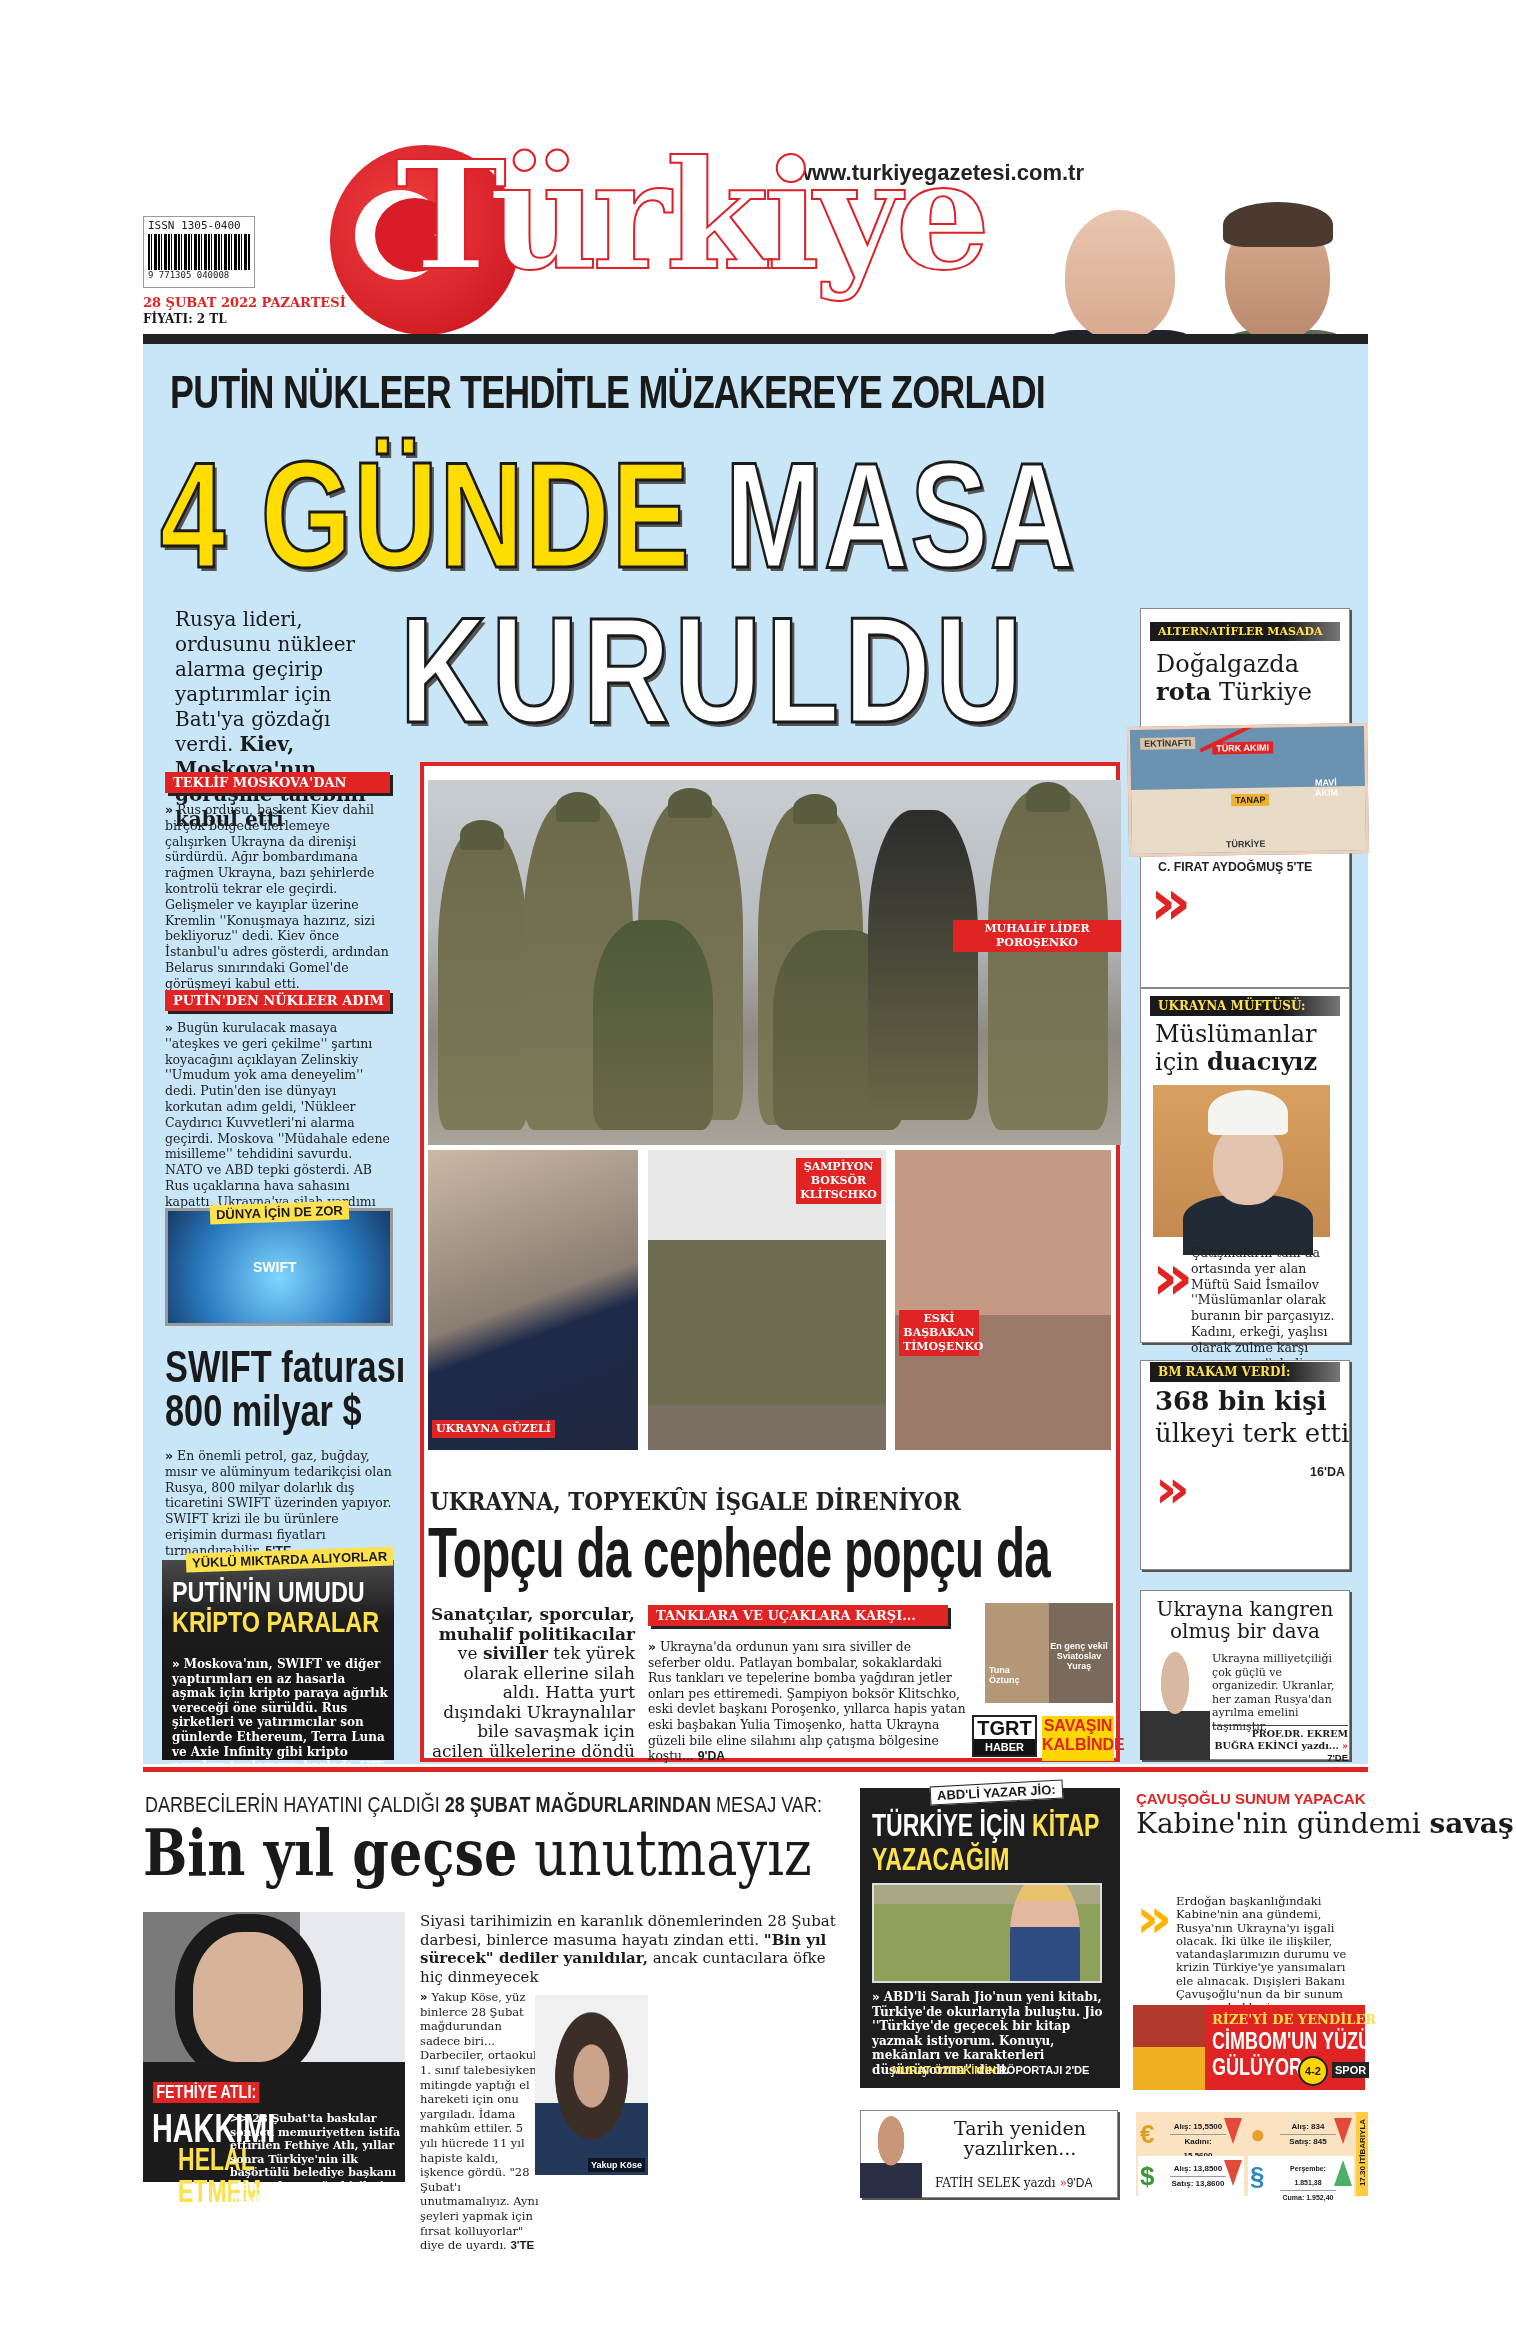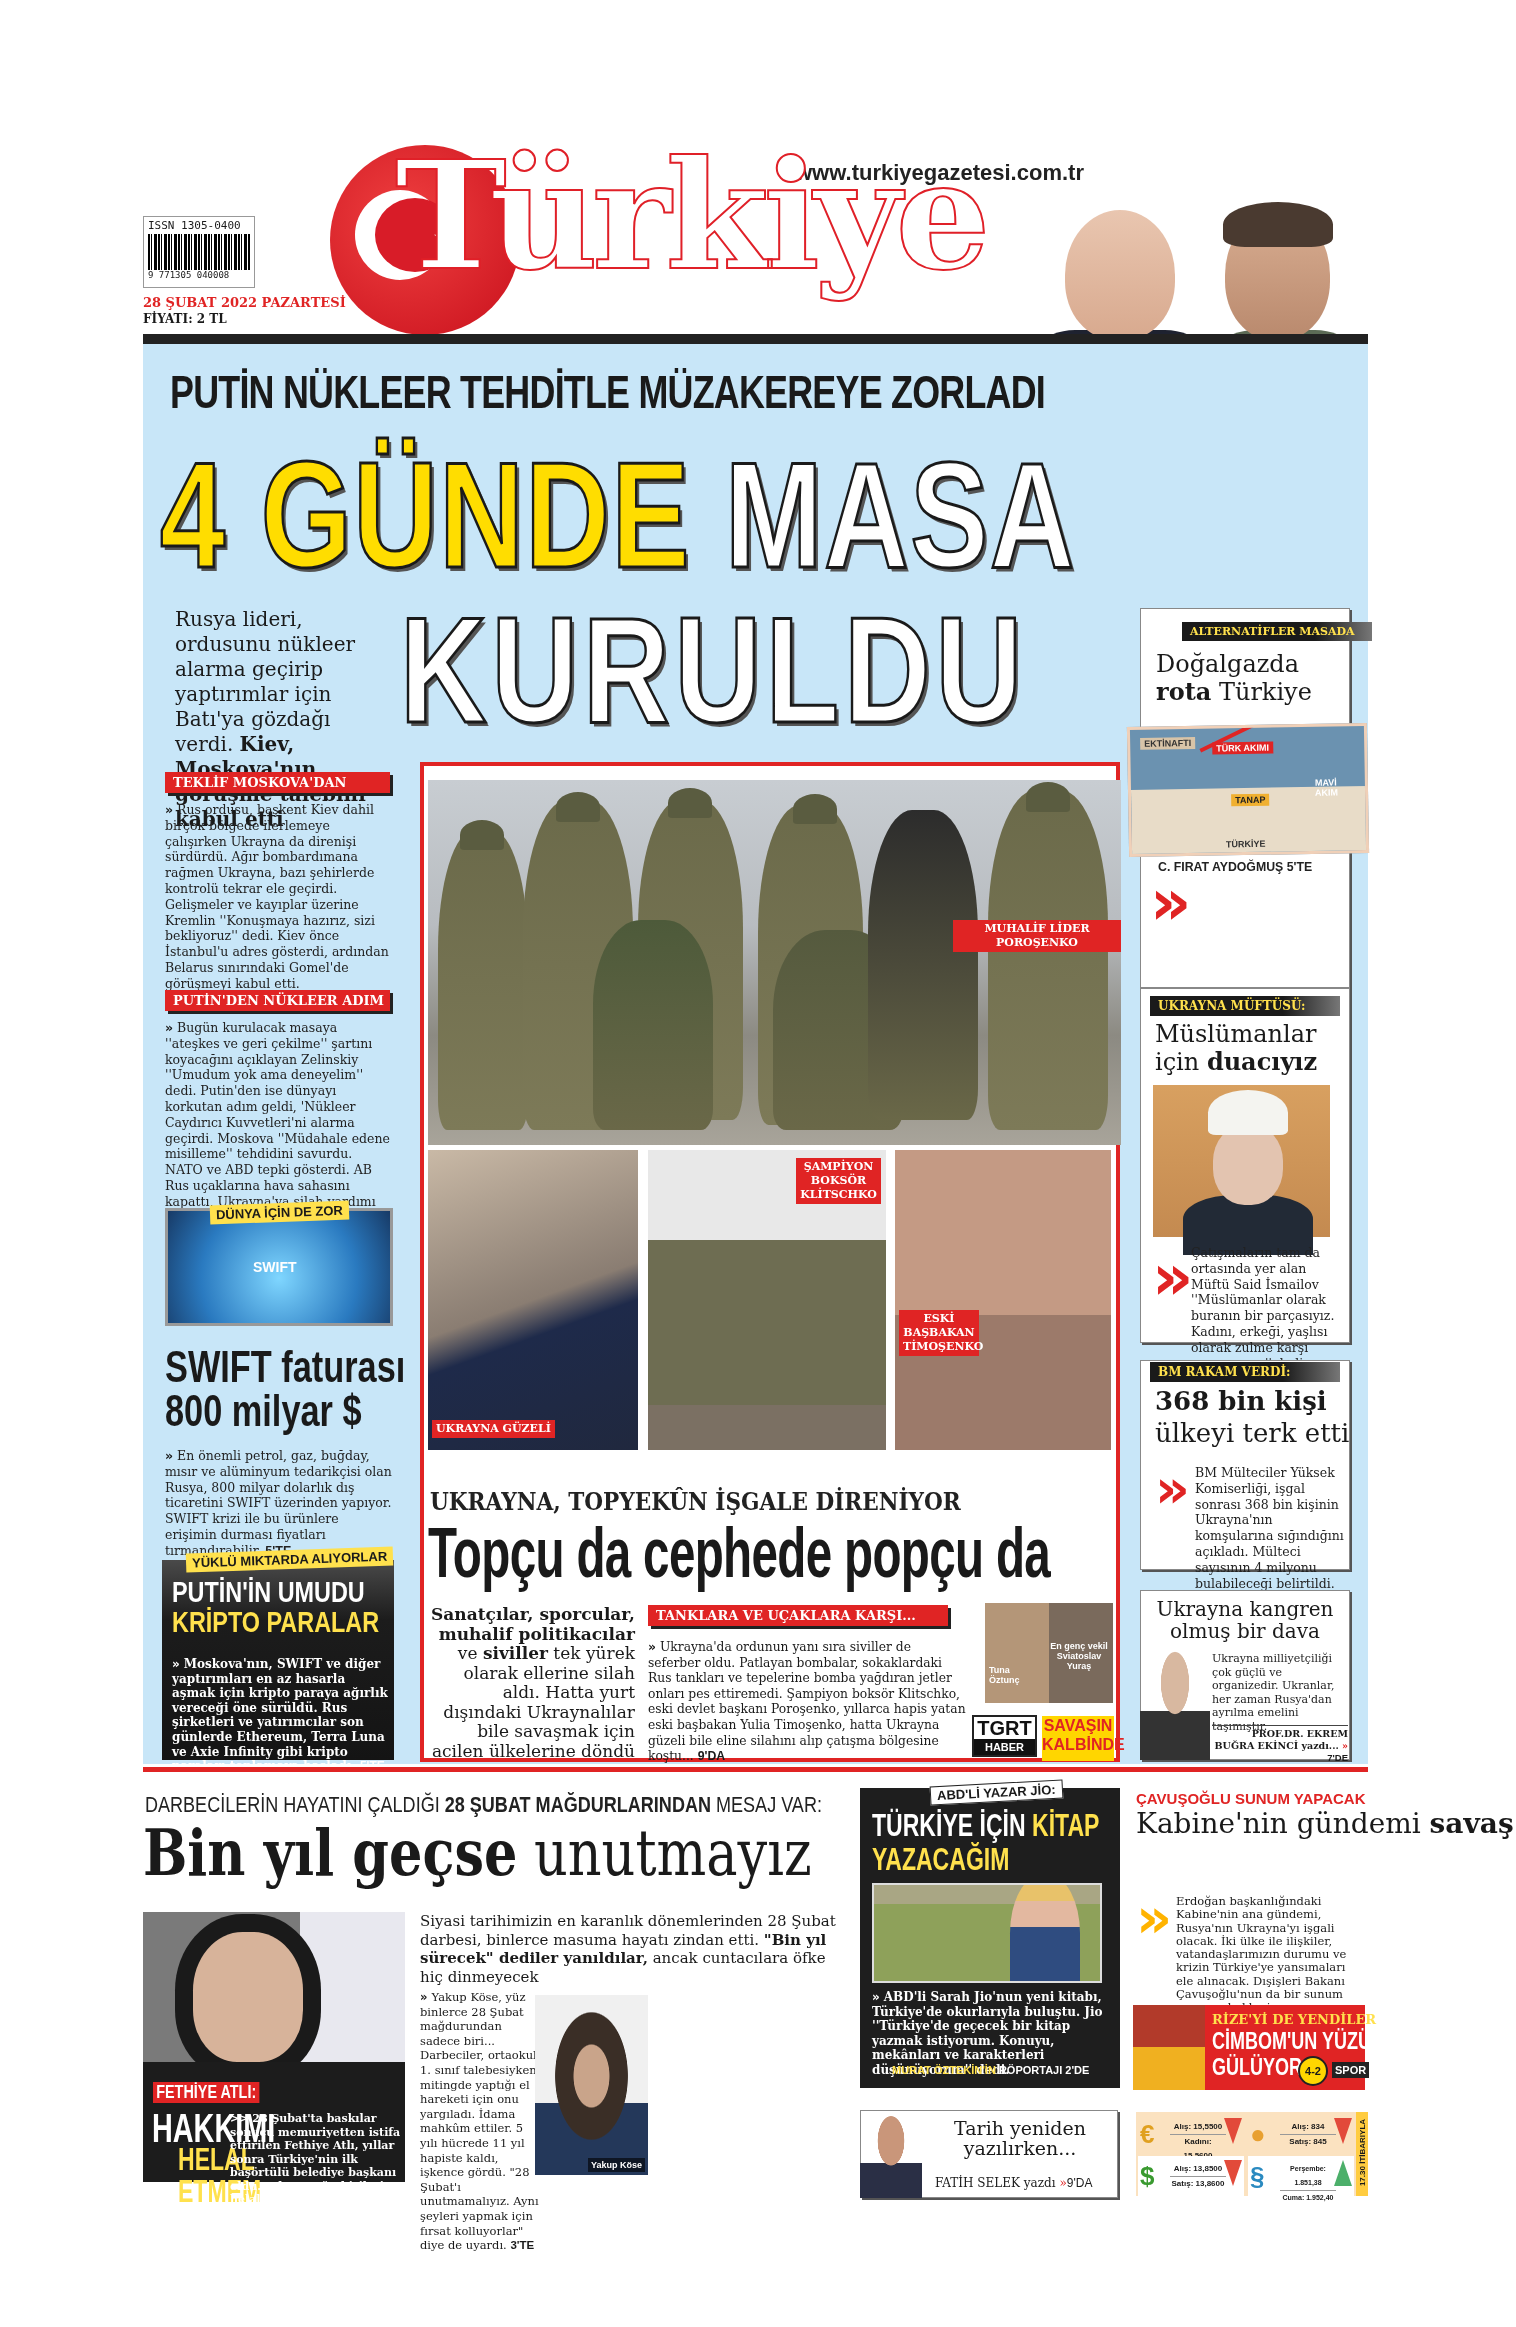--- a/index.html
+++ b/index.html
@@ -268,21 +268,21 @@
   <div class="abs" style="left:4px;top:62px;font-size:9px;color:#fff;font-weight:700;font-family:'Liberation Sans',sans-serif;width:40px;">Tuna Öztunç</div>
   <div class="abs" style="left:62px;top:38px;font-size:9px;color:#fff;font-weight:700;font-family:'Liberation Sans',sans-serif;width:64px;text-align:center;">En genç vekil Sviatoslav Yuraş</div>
 </div>
 <div class="abs tgrt-logo">
   <span>TGRT</span>
   <small>HABER</small>
 </div>
 <div class="abs savas">SAVAŞIN KALBİNDE</div>
 
 <div class="abs rbox gas-box"></div>
-<div class="abs darkbar" style="left:1150px;top:622px;width:190px;font-size:11px;margin-left:32px;">ALTERNATİFLER MASADA</div>
+<div class="abs darkbar" style="left:1150px;top:622px;width:190px;font-size:11px;">ALTERNATİFLER MASADA</div>
 <div class="abs gas-head">
   <div>Doğalgazda</div>
   <div><b>rota</b><span> Türkiye</span></div>
 </div>
 <div class="abs map">
   <div class="land"></div>
   <div class="line-red"></div>
   <div class="map-tag" style="left:82px;top:14px;">TÜRK AKIMI</div>
   <div class="map-tag" style="left:10px;top:8px;background:#d8c4a8;color:#333;">EKTİNAFTI</div>
   <div class="map-tag" style="left:100px;top:66px;background:#f0b030;color:#222;">TANAP</div>
@@ -312,21 +312,20 @@
 </div>
 
 <div class="abs rbox bm-box"></div>
 <div class="abs darkbar" style="left:1150px;top:1362px;width:190px;font-size:12px;">BM RAKAM VERDİ:</div>
 <div class="abs" style="left:1155px;top:1385px;line-height:32px;">
   <div style="font-size:26px;font-weight:700;">368 bin kişi</div>
   <div style="font-size:26px;">ülkeyi terk etti</div>
 </div>
 <div class="abs" style="left:1155px;top:1462px;"><span class="big-red-quote" style="font-size:54px;">»</span></div>
 <div class="abs small-body" style="left:1155px;top:1465px;width:190px;">
-  <span style="display:block;padding-left:40px;">BM Mülteciler Yüksek Komiserliği, işgal sonrası 368 bin kişinin Ukrayna'nın komşularına sığındığını açıkladı. Mülteci sayısının 4 milyonu bulabileceği belirtildi.</span>
   <b class="sans" style="float:right;">16'DA</b>
 </div>
 
 <div class="abs rbox dava-box"></div>
 <div class="abs" style="left:1150px;top:1598px;width:190px;font-size:20px;line-height:22px;text-align:center;">Ukrayna kangren olmuş bir dava</div>
 <div class="abs prof-photo"></div>
 <div class="abs small-body" style="left:1212px;top:1652px;width:135px;font-size:11px;line-height:13.5px;">Ukrayna milliyetçiliği çok güçlü ve organizedir. Ukranlar, her zaman Rusya'dan ayrılma emelini taşımıştır.</div>
 <div class="abs" style="left:1212px;top:1725px;width:136px;border-top:1px solid #444;padding-top:2px;font-size:9.5px;font-weight:700;line-height:12px;text-align:right;">
   <span>PROF.DR. EKREM BUĞRA EKİNCİ yazdı...</span> <span class="redq">»</span> <span class="sans">7'DE</span>
 </div>

